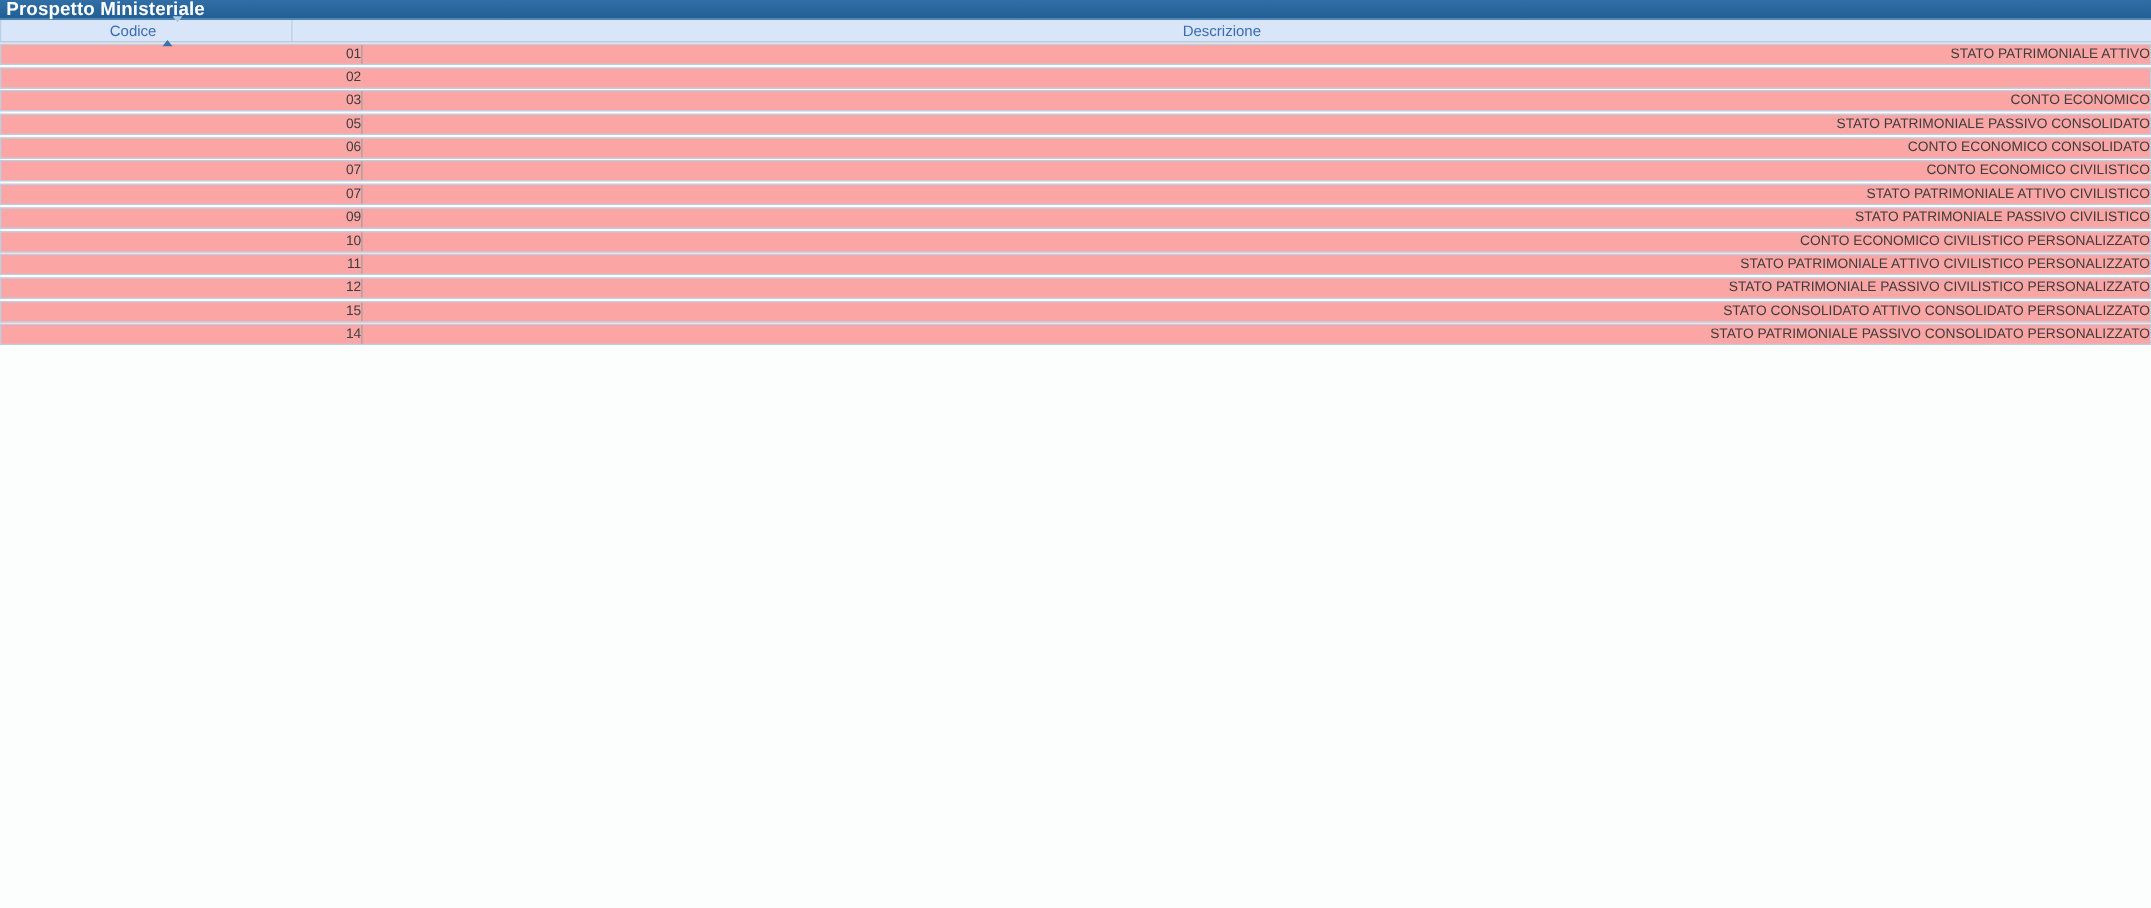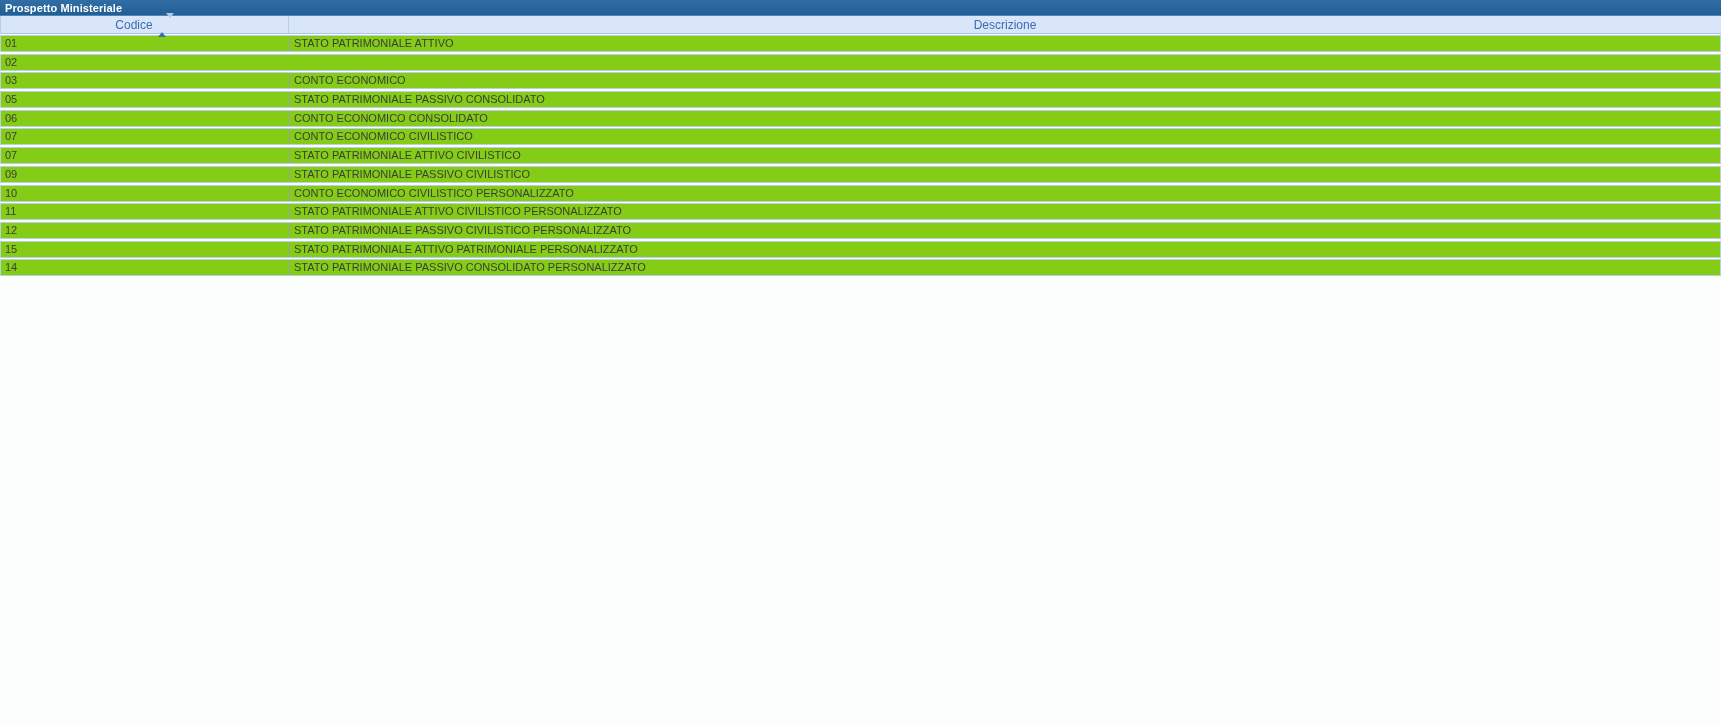--- a/index.html
+++ b/index.html
@@ -14,21 +14,21 @@
   .titlebar {
     height: 16px;
     background: linear-gradient(180deg, var(--titlebar-top, #306ea5) 0%, var(--titlebar-bottom, #215e93) 100%);
     border-bottom: 1px solid #4d87b6;
     display: flex;
     align-items: center;
     padding-left: 5px;
   }
   .titlebar .title {
     color: var(--titlebar-text, #ffffff);
-    font-size: 11px;
+    font-size: 15px;
     font-weight: bold;
     letter-spacing: 0.1px;
     line-height: 16px;
   }
 
   
   .grid-header {
     display: flex;
     height: 18px;
     background: var(--header-bg, #d9e5f8);
@@ -38,21 +38,21 @@
   .grid-header .hcell {
     display: flex;
     align-items: center;
     justify-content: center;
     color: var(--header-text, #3a6db3);
     font-size: 12px;
     cursor: pointer;
     user-select: none;
   }
   .hcell.h-codice {
-    width: 288px;
+    width: 233px;
     border-right: 1px solid #b9cfe2;
   }
   .hcell.h-descrizione { flex: 1; }
 
   
   .sort-icon {
     display: inline-block;
     margin-left: 5px;
     vertical-align: middle;
   }
@@ -63,23 +63,24 @@
   }
   .sort-icon .tri.up   { border-bottom: 5px solid #3c72a8; margin-bottom: 2px; }
   .sort-icon .tri.down { border-top: 5px solid #aecbe5; }
 
   
   .grid-body { margin-top: 1px; }
   .grid-row {
     display: flex;
     height: 17px;
     margin-bottom: 1.7px;
-    background: #84cc16;
+    background: #fca5a5;
     border: 1px solid var(--row-border, #b9d0e2);
     cursor: pointer;
+    text-align: right;
   }
   .grid-row .cell {
     font-size: 11px;
     color: var(--cell-text, #3d3d3d);
     line-height: 15px;
     padding-left: 4px;
     white-space: nowrap;
     overflow: hidden;
   }
   .cell.code { width: 288px; }
@@ -168,21 +169,21 @@
     <div class="cell desc">STATO PATRIMONIALE ATTIVO CIVILISTICO PERSONALIZZATO</div>
   </div>
 
   <div class="grid-row">
     <div class="cell code">12</div>
     <div class="cell desc">STATO PATRIMONIALE PASSIVO CIVILISTICO PERSONALIZZATO</div>
   </div>
 
   <div class="grid-row">
     <div class="cell code">15</div>
-    <div class="cell desc">STATO PATRIMONIALE ATTIVO PATRIMONIALE PERSONALIZZATO</div>
+    <div class="cell desc">STATO CONSOLIDATO ATTIVO CONSOLIDATO PERSONALIZZATO</div>
   </div>
 
   <div class="grid-row">
     <div class="cell code">14</div>
     <div class="cell desc">STATO PATRIMONIALE PASSIVO CONSOLIDATO PERSONALIZZATO</div>
   </div>
 
 </div>
 
 </body></html>

